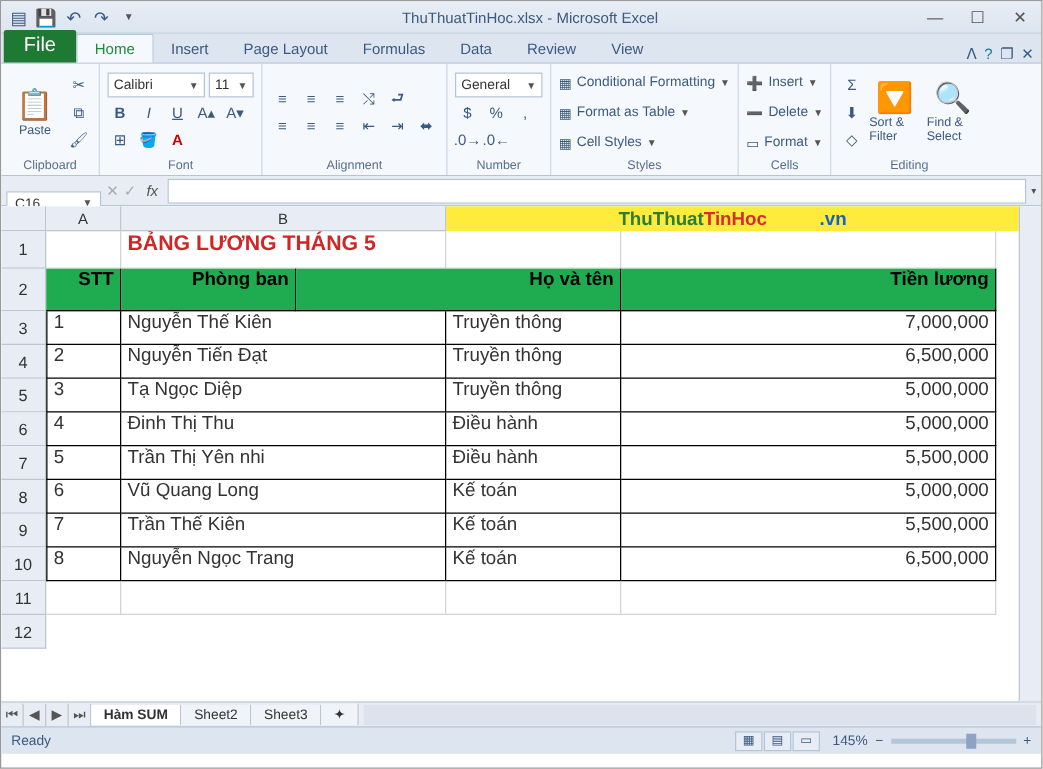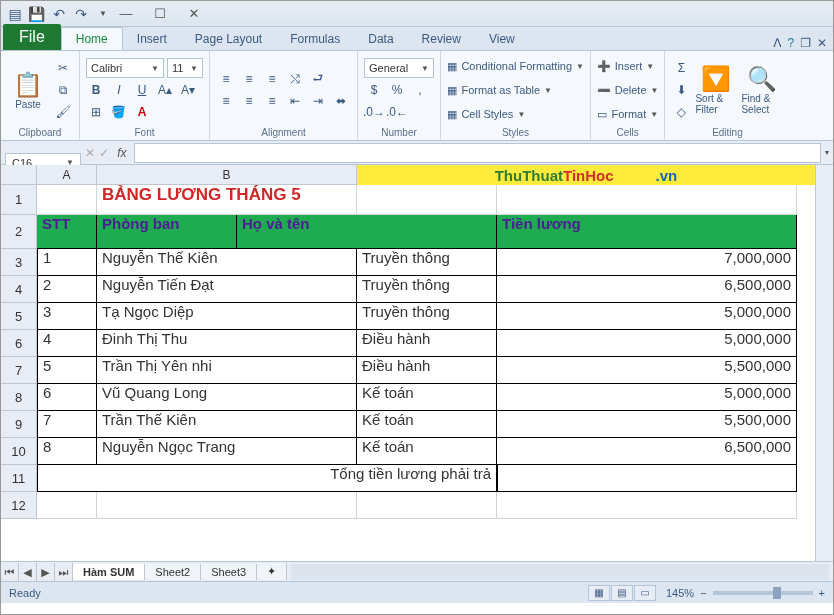--- a/index.html
+++ b/index.html
@@ -49,21 +49,21 @@
 .rh { height: 27px; border-right: 1px solid #c0c6cf; border-bottom: 1px solid #c0c6cf; background: #e8edf5; text-align: center; font-size: 13px; line-height: 27px; color: #333; }
 .cells { position: absolute; left: 36px; top: 20px; right: 18px; }
 .crow { display: flex; height: 27px; }
 .cell { border-right: 1px solid #d4d4d4; border-bottom: 1px solid #d4d4d4; padding: 0 5px; font-size: 15px; line-height: 27px; overflow: hidden; white-space: nowrap; }
 .vscroll { position: absolute; right: 0; top: 0; width: 18px; bottom: 0; background: #e8edf5; border-left: 1px solid #c0c6cf; }
 
 
 .title-cell { color: #d02626; font-weight: bold; font-size: 17px; }
 .logo-overlay { position: absolute; left: 356px; top: 0; right: 18px; height: 20px; background: #ffeb3b; display: flex; align-items: center; justify-content: center; font-weight: bold; font-size: 15px; }
 .logo-overlay .p1 { color: #2e7d32; } .logo-overlay .p2 { color: #d32f2f; } .logo-overlay .p3 { color: #1565c0; margin-left: 42px; }
-.hdr-row .cell { background: #1fab4f; color: #4c1d95; font-weight: bold; border-right: 1px solid #000; border-bottom: 1px solid #000; }
+.hdr-row .cell { background: #1fab4f; color: #000000; font-weight: bold; border-right: 1px solid #000; border-bottom: 1px solid #000; text-align: right; }
 .data-row .cell { border: 1px solid #000; border-top: none; border-left: none; }
 .data-row .cell:first-child { border-left: 1px solid #000; }
 .num { text-align: right; }
 .total-row .cell { border: 1px solid #000; border-top: none; text-align: right; }
 
 
 .sheet-bar { height: 20px; background: #e8edf5; display: flex; align-items: center; border-top: 1px solid #b5c5d8; font-size: 11px; }
 .nav-btns { display: flex; }
 .nav-btn { width: 18px; text-align: center; color: #555; border-right: 1px solid #c0c6cf; line-height: 18px; }
 .sheet-tab { padding: 2px 10px; border-right: 1px solid #c0c6cf; background: #f0f3f8; }
@@ -83,20 +83,21 @@
 <body>
 
 <div class="titlebar">
   <div class="qat">
     <span class="qat-btn">▤</span>
     <span class="qat-btn">💾</span>
     <span class="qat-btn">↶</span>
     <span class="qat-btn">↷</span>
     <span class="qat-btn dd">▼</span>
   </div>
+  <div class="title-text">ThuThuatTinHoc.xlsx - Microsoft Excel</div>
   <div class="win-controls">
     <span class="win-btn">—</span>
     <span class="win-btn">☐</span>
     <span class="win-btn">✕</span>
   </div>
 </div>
 
 <div class="tabs">
   <div class="file-tab">File</div>
   <div class="tab active">Home</div>
@@ -369,24 +370,20 @@
         <div class="cell " style="width: 260px; line-height: inherit;">Trần Thế Kiên</div>
         <div class="cell " style="width: 140px; line-height: inherit;">Kế toán</div>
         <div class="cell num" style="width: 300px; line-height: inherit;">5,500,000</div>
       </div>
       <div class="crow data-row" style="height: 27px;">
         <div class="cell " style="width: 60px; line-height: inherit;">8</div>
         <div class="cell " style="width: 260px; line-height: inherit;">Nguyễn Ngọc Trang</div>
         <div class="cell " style="width: 140px; line-height: inherit;">Kế toán</div>
         <div class="cell num" style="width: 300px; line-height: inherit;">6,500,000</div>
       </div>
-      <div class="crow total-row" style="height: 27px;">
-        <div class="cell " style="width: 460px; line-height: inherit; border-left: 1px solid rgb(0, 0, 0);">Tổng tiền lương phải trả</div>
-        <div class="cell " style="width: 300px; line-height: inherit;"></div>
-      </div>
       <div class="crow " style="height: 27px;">
         <div class="cell " style="width: 60px; line-height: inherit;"></div>
         <div class="cell " style="width: 260px; line-height: inherit;"></div>
         <div class="cell " style="width: 140px; line-height: inherit;"></div>
         <div class="cell " style="width: 300px; line-height: inherit;"></div>
       </div>
     </div>
   <div class="vscroll"></div>
 </div>
 

